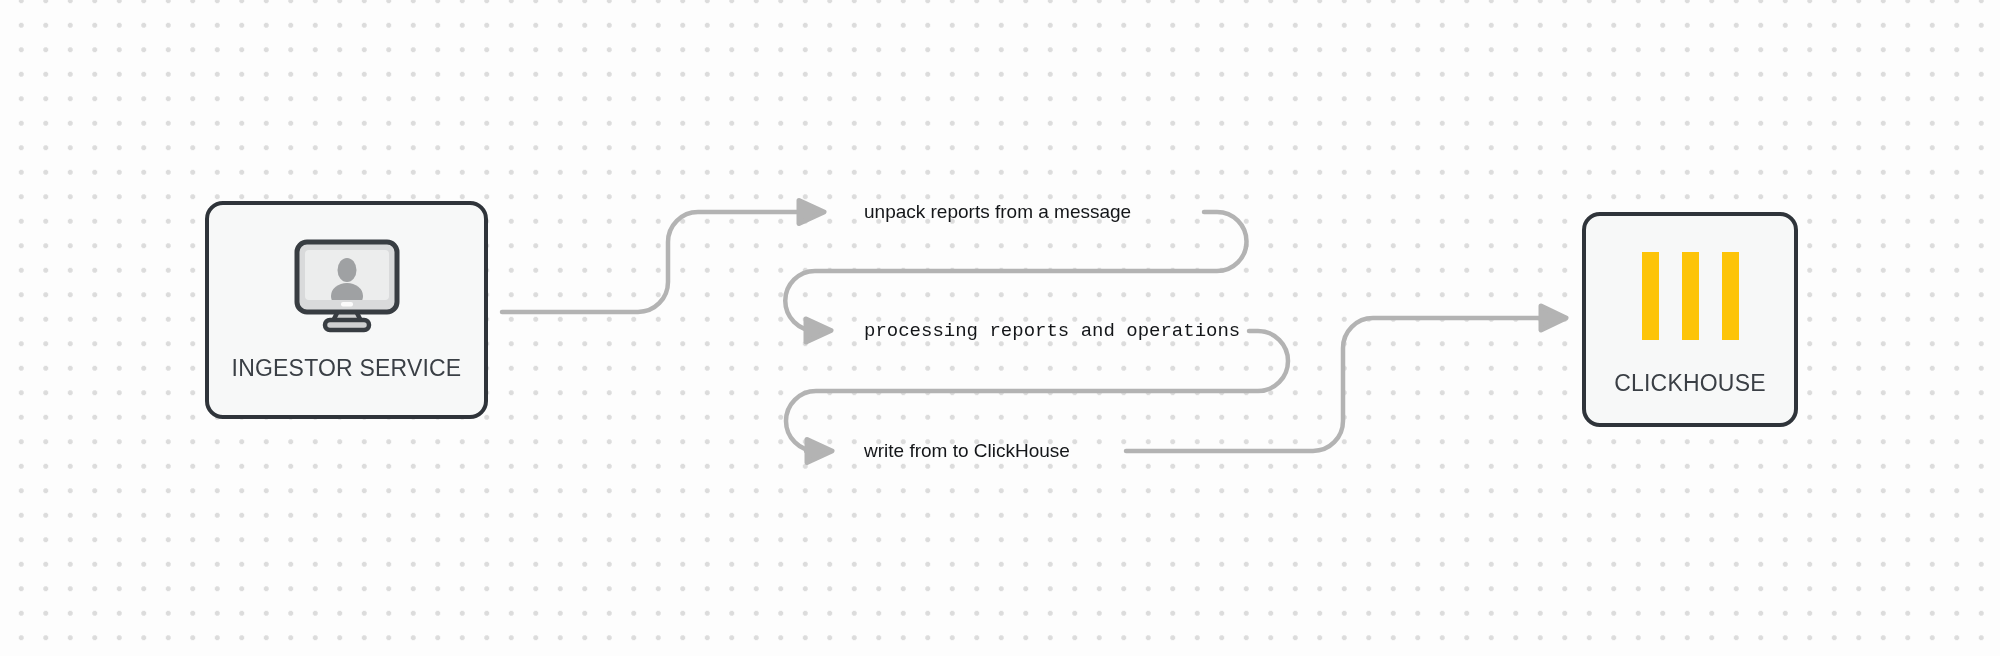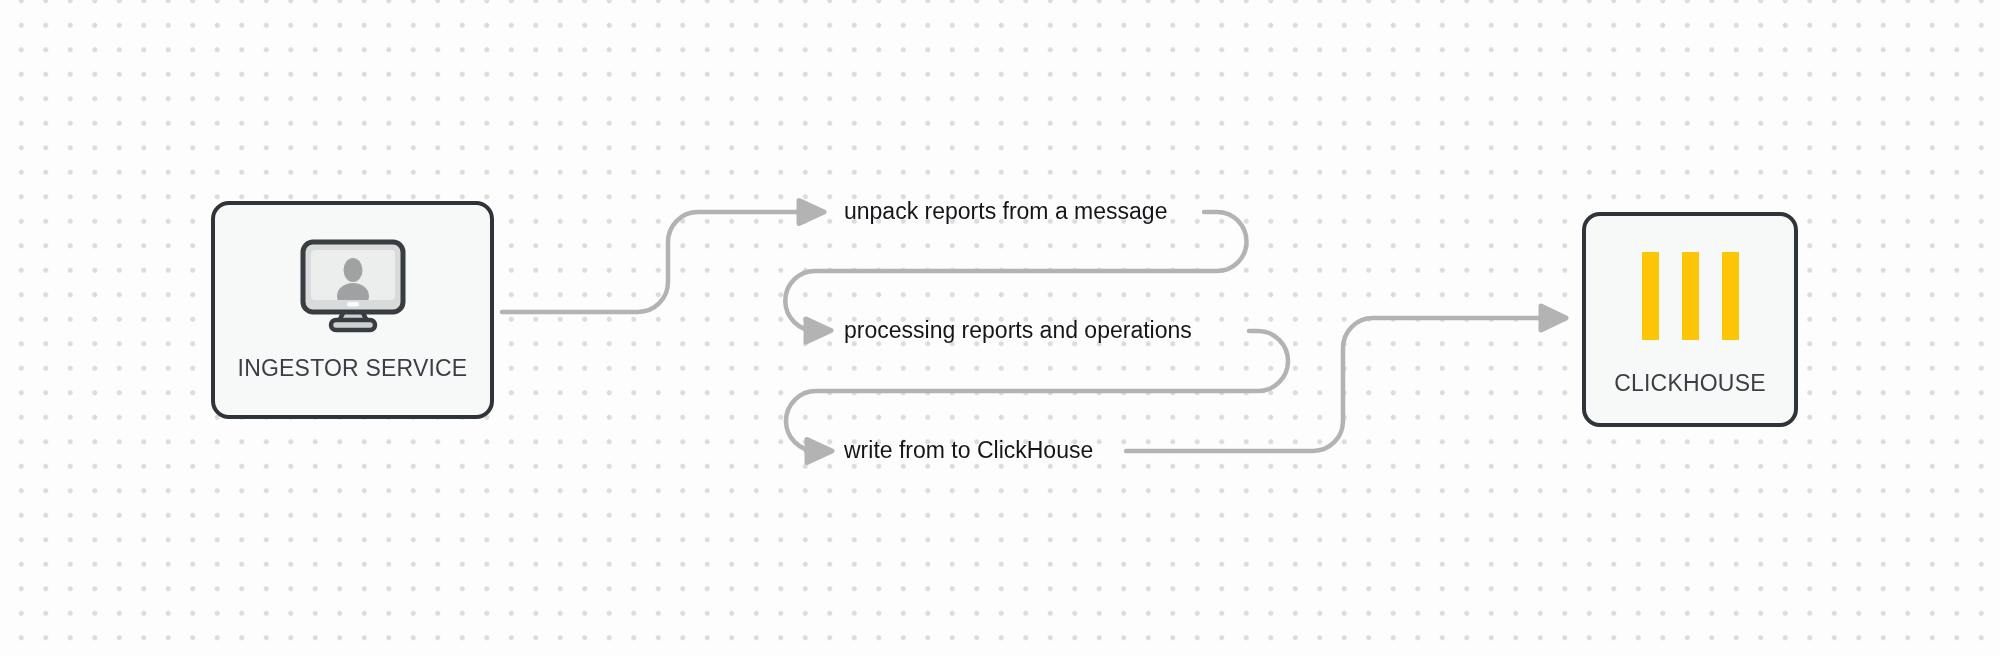--- a/index.html
+++ b/index.html
@@ -29,21 +29,21 @@
     position: absolute;
     box-sizing: border-box;
     background: #f7f8f8;
     border: 4.5px solid #2f343a;
     border-radius: 18px;
     display: flex;
     flex-direction: column;
     align-items: center;
   }
   .node-ingestor {
-    left: 211px;
+    left: 205px;
     top: 201px;
     width: 283px;
     height: 218px;
     padding-top: 34px;
   }
   .node-clickhouse {
     left: 1582px;
     top: 212px;
     width: 216px;
     height: 215px;
@@ -55,29 +55,29 @@
     line-height: 1;
     color: #3a3f45;
     letter-spacing: 0.2px;
     white-space: nowrap;
   }
   .node-clickhouse .node-label {
     margin-top: 32px;
   }
   .step-label {
     position: absolute;
-    left: 844px;
+    left: 864px;
     transform: translateY(-50%);
-    font-size: 23px;
+    font-size: 19px;
     line-height: 1.2;
     color: #141619;
     white-space: nowrap;
   }
   .step-1 { top: 212px; }
-  .step-2 { top: 331px; }
+  .step-2 { top: 331px; font-family: Liberation Mono, monospace; }
   .step-3 { top: 451px; }
 </style>
 </head>
 <body>
 
 <div class="canvas">
 
   <svg class="connector-layer" viewBox="0 0 2000 656" xmlns="http://www.w3.org/2000/svg">
 
     <path d="M 502 312 H 638 A 30 30 0 0 0 668 282 V 242 A 30 30 0 0 1 698 212 H 797" fill="none" stroke-width="4.5" stroke-linecap="round" stroke-linejoin="round" stroke="#b3b3b3"></path>

